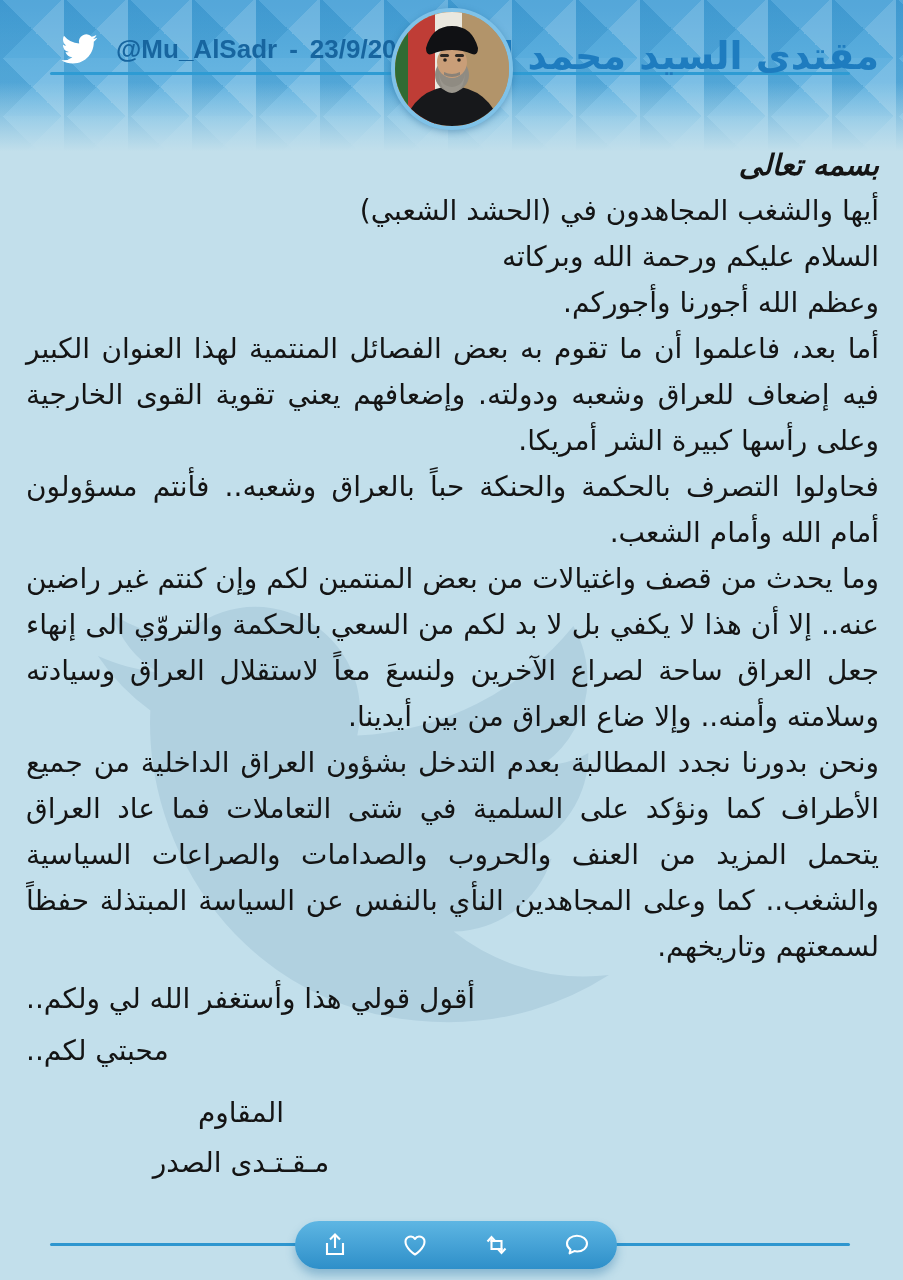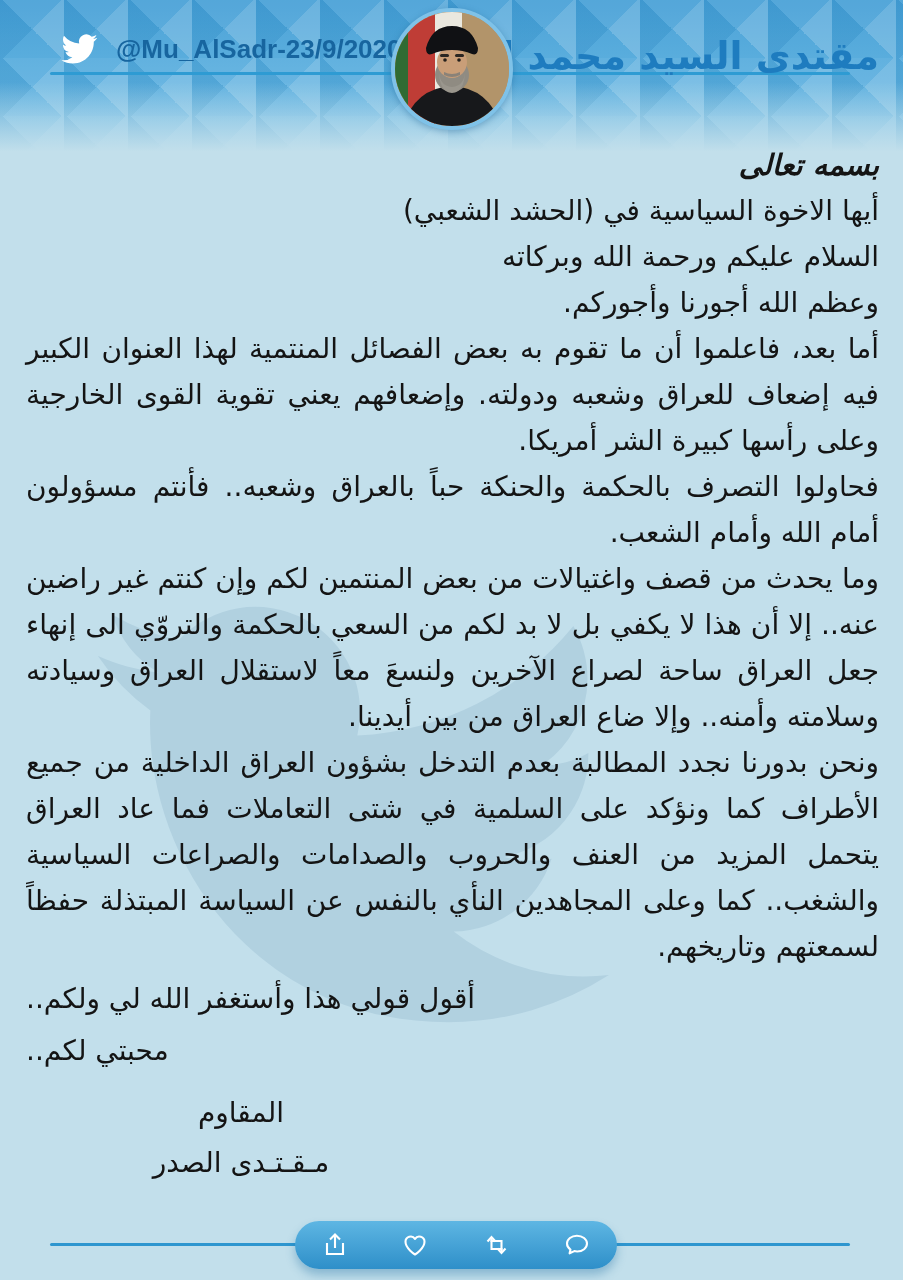--- a/index.html
+++ b/index.html
@@ -24,21 +24,21 @@
   
   .header-line {
     position:absolute; top:72px; left:50px; width:800px; height:3px;
     background:#2e9bd3; border-radius:2px; z-index:1;
   }
   .brand {
     position:absolute; top:30px; left:56px; display:flex; align-items:center; gap:14px; z-index:2;
   }
   .brand svg { display:block; }
   .handle-row {
-    display:flex; align-items:baseline; 
+    display:flex; align-items:baseline; gap:12px;
     color:#17659f; font-weight:bold; font-size:26px;
     font-family:"Liberation Sans", sans-serif;
   }
   .account-title {
     position:absolute; top:34px; right:24px; z-index:2;
     direction:rtl; font-size:38px; font-weight:bold; color:#1e7cbf;
   }
   .avatar {
     position:absolute; top:8px; left:391px; width:114px; height:114px;
     border-radius:50%; border:4px solid #7fc2e8; overflow:hidden;
@@ -122,21 +122,21 @@
       <rect x="60" y="42" width="9" height="3" rx="1.5" fill="#2a2622"></rect>
       <circle cx="50" cy="48" r="1.8" fill="#241f1b"></circle>
       <circle cx="64" cy="48" r="1.8" fill="#241f1b"></circle>
       <path d="M44 58 Q44 80 57 81 Q70 80 70 58 Q70 74 57 75 Q44 74 44 58Z" fill="#9a968d"></path>
       <path d="M49 60 Q57 64 65 60 L65 63 Q57 67 49 63Z" fill="#8a8278"></path>
     </svg>
   </div>
 
   <div class="content">
     <div class="basmala">بسمه تعالى</div>
-    <div class="greet">أيها الاخوة السياسية في (الحشد الشعبي)</div>
+    <div class="greet">أيها والشغب المجاهدون في (الحشد الشعبي)</div>
     <div class="greet">السلام عليكم ورحمة الله وبركاته</div>
     <div class="greet">وعظم الله أجورنا وأجوركم.</div>
 
     <div class="para">أما بعد، فاعلموا أن ما تقوم به بعض الفصائل المنتمية لهذا العنوان الكبير فيه إضعاف للعراق وشعبه ودولته. وإضعافهم يعني تقوية القوى الخارجية وعلى رأسها كبيرة الشر أمريكا.</div>
     <div class="para">فحاولوا التصرف بالحكمة والحنكة حباً بالعراق وشعبه.. فأنتم مسؤولون أمام الله وأمام الشعب.</div>
     <div class="para">وما يحدث من قصف واغتيالات من بعض المنتمين لكم وإن كنتم غير راضين عنه.. إلا أن هذا لا يكفي بل لا بد لكم من السعي بالحكمة والتروّي الى إنهاء جعل العراق ساحة لصراع الآخرين ولنسعَ معاً لاستقلال العراق وسيادته وسلامته وأمنه.. وإلا ضاع العراق من بين أيدينا.</div>
     <div class="para">ونحن بدورنا نجدد المطالبة بعدم التدخل بشؤون العراق الداخلية من جميع الأطراف كما ونؤكد على السلمية في شتى التعاملات فما عاد العراق يتحمل المزيد من العنف والحروب والصدامات والصراعات السياسية والشغب.. كما وعلى المجاهدين النأي بالنفس عن السياسة المبتذلة حفظاً لسمعتهم وتاريخهم.</div>
 
     <div class="closing">أقول قولي هذا وأستغفر الله لي ولكم..</div>
     <div class="closing">محبتي لكم..</div>

